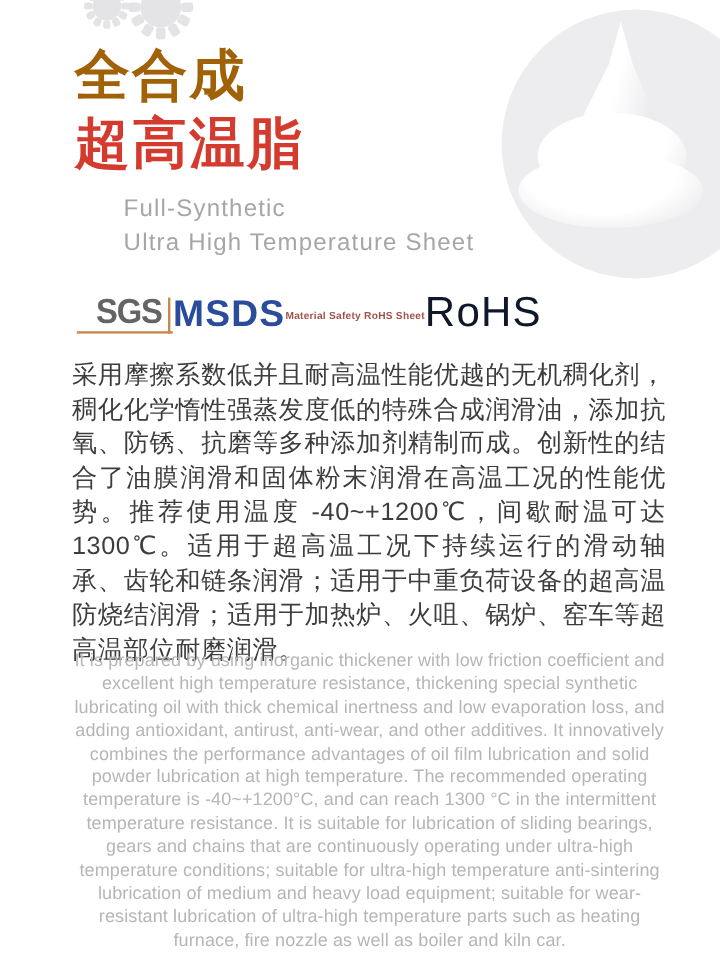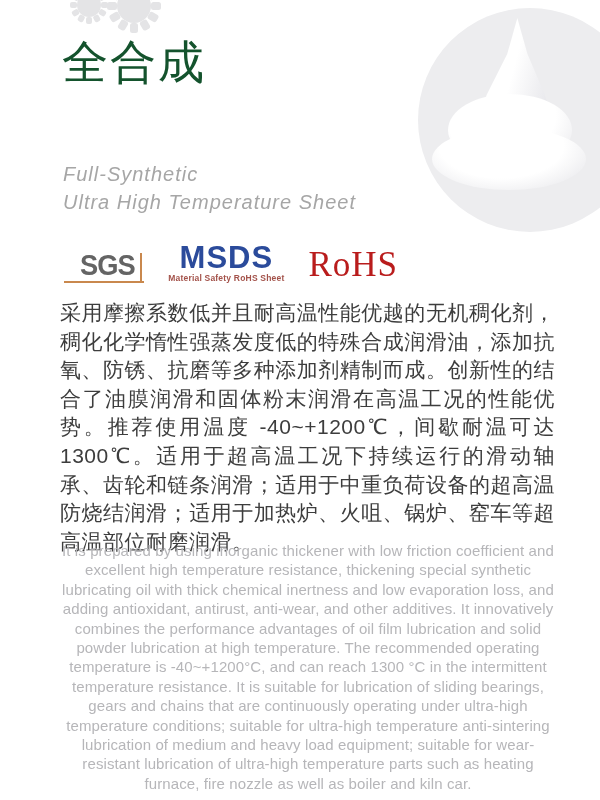--- a/index.html
+++ b/index.html
@@ -30,49 +30,49 @@
     background:radial-gradient(ellipse at 42% 30%, #ffffff 55%, #e6e6ea 96%);
   }
   .blob-bot {
     left:14px; top:120px; width:154px; height:62px;
     background:radial-gradient(ellipse at 45% 28%, #ffffff 52%, #e4e4e8 97%);
   }
 
   
   .title { position:absolute; left:62px; top:34px; letter-spacing:2px; }
   .title-line { display:block; font-size:46px; line-height:57px; }
-  .title-line.t1 { color:#14532d; font-weight:400; }
+  .title-line.t1 { color:#a16207; font-weight:700; }
   .title-line.t2 { color:#d43a2e; font-weight:800; }
 
   
   .subtitle { position:absolute; left:63px; top:160px; }
   .subtitle span {
-    display:block; font-style:italic; color:#a6a6a6;
-    font-size:20px; line-height:28px; letter-spacing:1px;
+    display:block; color:#a6a6a6;
+    font-size:20px; line-height:28px; letter-spacing:1px;margin-left:40px;
   }
 
   
   .logos {
     position:absolute; left:64px; top:240px; height:46px;
-    display:flex; align-items:flex-end; gap:24px;
+    display:flex; align-items:center; 
   }
   .logo-sgs { position:relative; padding:2px 6px 7px 16px; }
   .sgs-text {
     display:inline-block; font-size:29px; font-weight:700; color:#646464;
     letter-spacing:-1px; transform:scaleX(.94); transform-origin:left bottom;
     line-height:26px;
   }
   .sgs-rule { position:absolute; left:0; bottom:3px; width:100%; height:2px; background:#c9884d; }
   .sgs-vert { position:absolute; right:2px; top:3px; bottom:3px; width:2px; background:#c9884d; }
-  .logo-msds { display:flex; flex-direction:column; align-items:center; padding-bottom:3px; }
+  .logo-msds { display:flex; flex-direction:row; align-items:center; padding-bottom:3px; }
   .msds-text { font-size:31px; font-weight:800; color:#2b4b9b; line-height:27px; letter-spacing:1px; }
   .msds-sub { font-size:8.5px; font-weight:700; color:#a3524a; letter-spacing:0.2px; margin-top:2px; white-space:nowrap; }
   .logo-rohs {
-    font-family:Liberation Serif, serif; font-size:35px; line-height:32px;
-    color:#b91c1c; padding-bottom:5px; letter-spacing:1px;
+    font-family:Liberation Sans, sans-serif; font-size:35px; line-height:32px;
+    color:#0f172a; padding-bottom:5px; letter-spacing:1px;
   }
 
   
   .desc-cn {
     position:absolute; left:60px; top:299px; width:495px;
     font-size:21px; line-height:28.6px; color:#3d3d3d;
     text-align:justify; letter-spacing:0.5px;
   }
 
   
@@ -126,20 +126,21 @@
   </svg>
 
   <div class="hero-circle">
     <div class="grease-cone"></div>
     <div class="grease-blob blob-mid"></div>
     <div class="grease-blob blob-bot"></div>
   </div>
 
   <h1 class="title">
     <span class="title-line t1">全合成</span>
+    <span class="title-line t2">超高温脂</span>
   </h1>
 
   <div class="subtitle">
     <span>Full-Synthetic</span>
     <span>Ultra High Temperature Sheet</span>
   </div>
 
   <div class="logos">
     <div class="logo-sgs">
       <span class="sgs-text">SGS</span>

